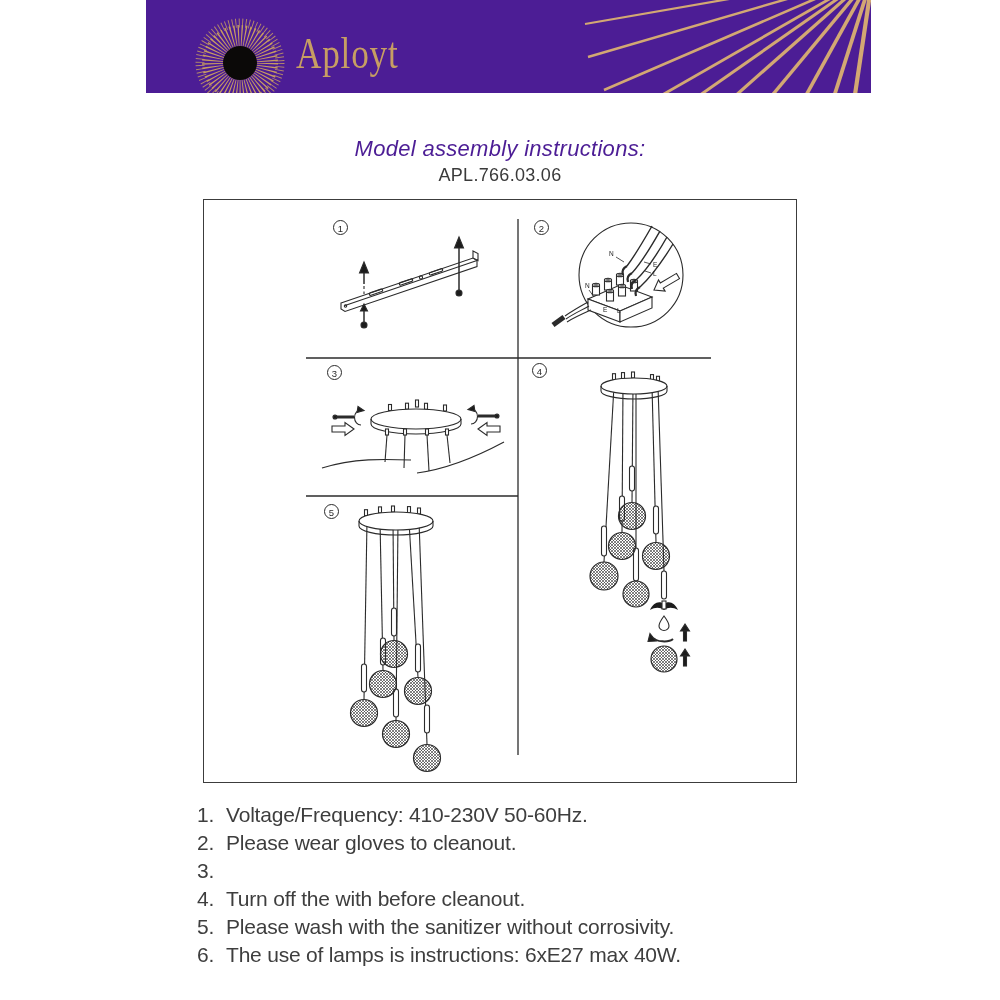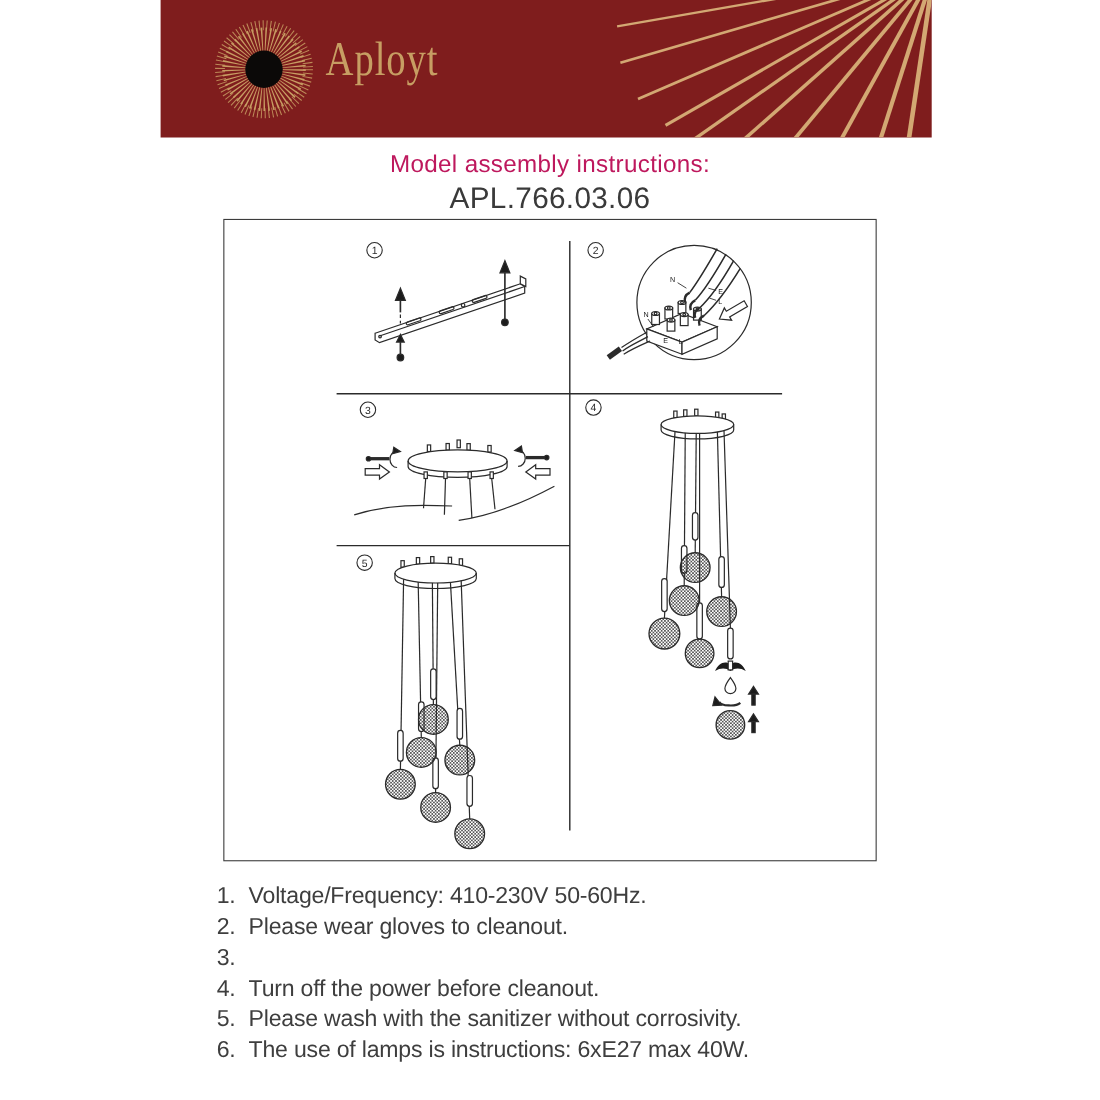--- a/index.html
+++ b/index.html
@@ -1,31 +1,31 @@
 <!DOCTYPE html>
 <html><head>
 <meta charset="utf-8">
 <style>
   html,body{margin:0;padding:0;background:#ffffff;}
   .sheet{position:relative;width:1000px;height:1000px;background:#ffffff;overflow:hidden;
          font-family:"Liberation Sans",sans-serif;color:#3b3b3b;}
 
   
-  .banner{position:absolute;left:146px;top:0;width:701px;height:125px;background:#7f1d1d;overflow:hidden;}
+  .banner{position:absolute;left:146px;top:0;width:701px;height:93px;background:#4c1d95;overflow:hidden;padding-left:24px;}
   .sunburst{position:absolute;left:46px;top:13px;width:100px;height:100px;}
   .brand{position:absolute;left:150px;top:28px;font-family:"Liberation Serif",serif;
          font-size:44px;font-weight:400;color:#c79e63;letter-spacing:1px;
          transform:scaleX(0.8);transform-origin:left top;white-space:nowrap;}
   .rays{position:absolute;right:0;top:0;width:330px;height:125px;}
 
   
   .page-title{position:absolute;left:0;right:0;top:136px;text-align:center;
-              font-size:22px;letter-spacing:.3px;color:#be185d;}
+              font-size:22px;letter-spacing:.3px;color:#4c1d95;font-style:italic;}
   .model-number{position:absolute;left:0;right:0;top:165px;text-align:center;
-              font-size:27px;letter-spacing:.3px;color:#3a3a3a;}
+              font-size:18px;letter-spacing:.3px;color:#3a3a3a;}
 
   
   .diagram{position:absolute;left:203px;top:199px;width:592px;height:582px;
            border:1.5px solid #3c3c3c;background:#fff;}
   .diagram svg.art{position:absolute;left:0;top:0;width:592px;height:582px;}
   .badge{position:absolute;width:15px;height:15px;border:1px solid #2b2b2b;border-radius:50%;
          font-size:9.5px;line-height:15px;text-align:center;color:#2b2b2b;background:#fff;box-sizing:border-box;}
   .lbl{font:6.5px "Liberation Sans",sans-serif;fill:#222;stroke:none;}
 
   
@@ -295,21 +295,21 @@
     </li>
     <li>
       <span class="note-num">2.</span>
       <span class="note-text">Please wear gloves to cleanout.</span>
     </li>
     <li>
       <span class="note-num">3.</span>
     </li>
     <li>
       <span class="note-num">4.</span>
-      <span class="note-text">Turn off the power before cleanout.</span>
+      <span class="note-text">Turn off the with before cleanout.</span>
     </li>
     <li>
       <span class="note-num">5.</span>
       <span class="note-text">Please wash with the sanitizer without corrosivity.</span>
     </li>
     <li>
       <span class="note-num">6.</span>
       <span class="note-text">The use of lamps is instructions: 6xE27 max 40W.</span>
     </li>
   </ol>

